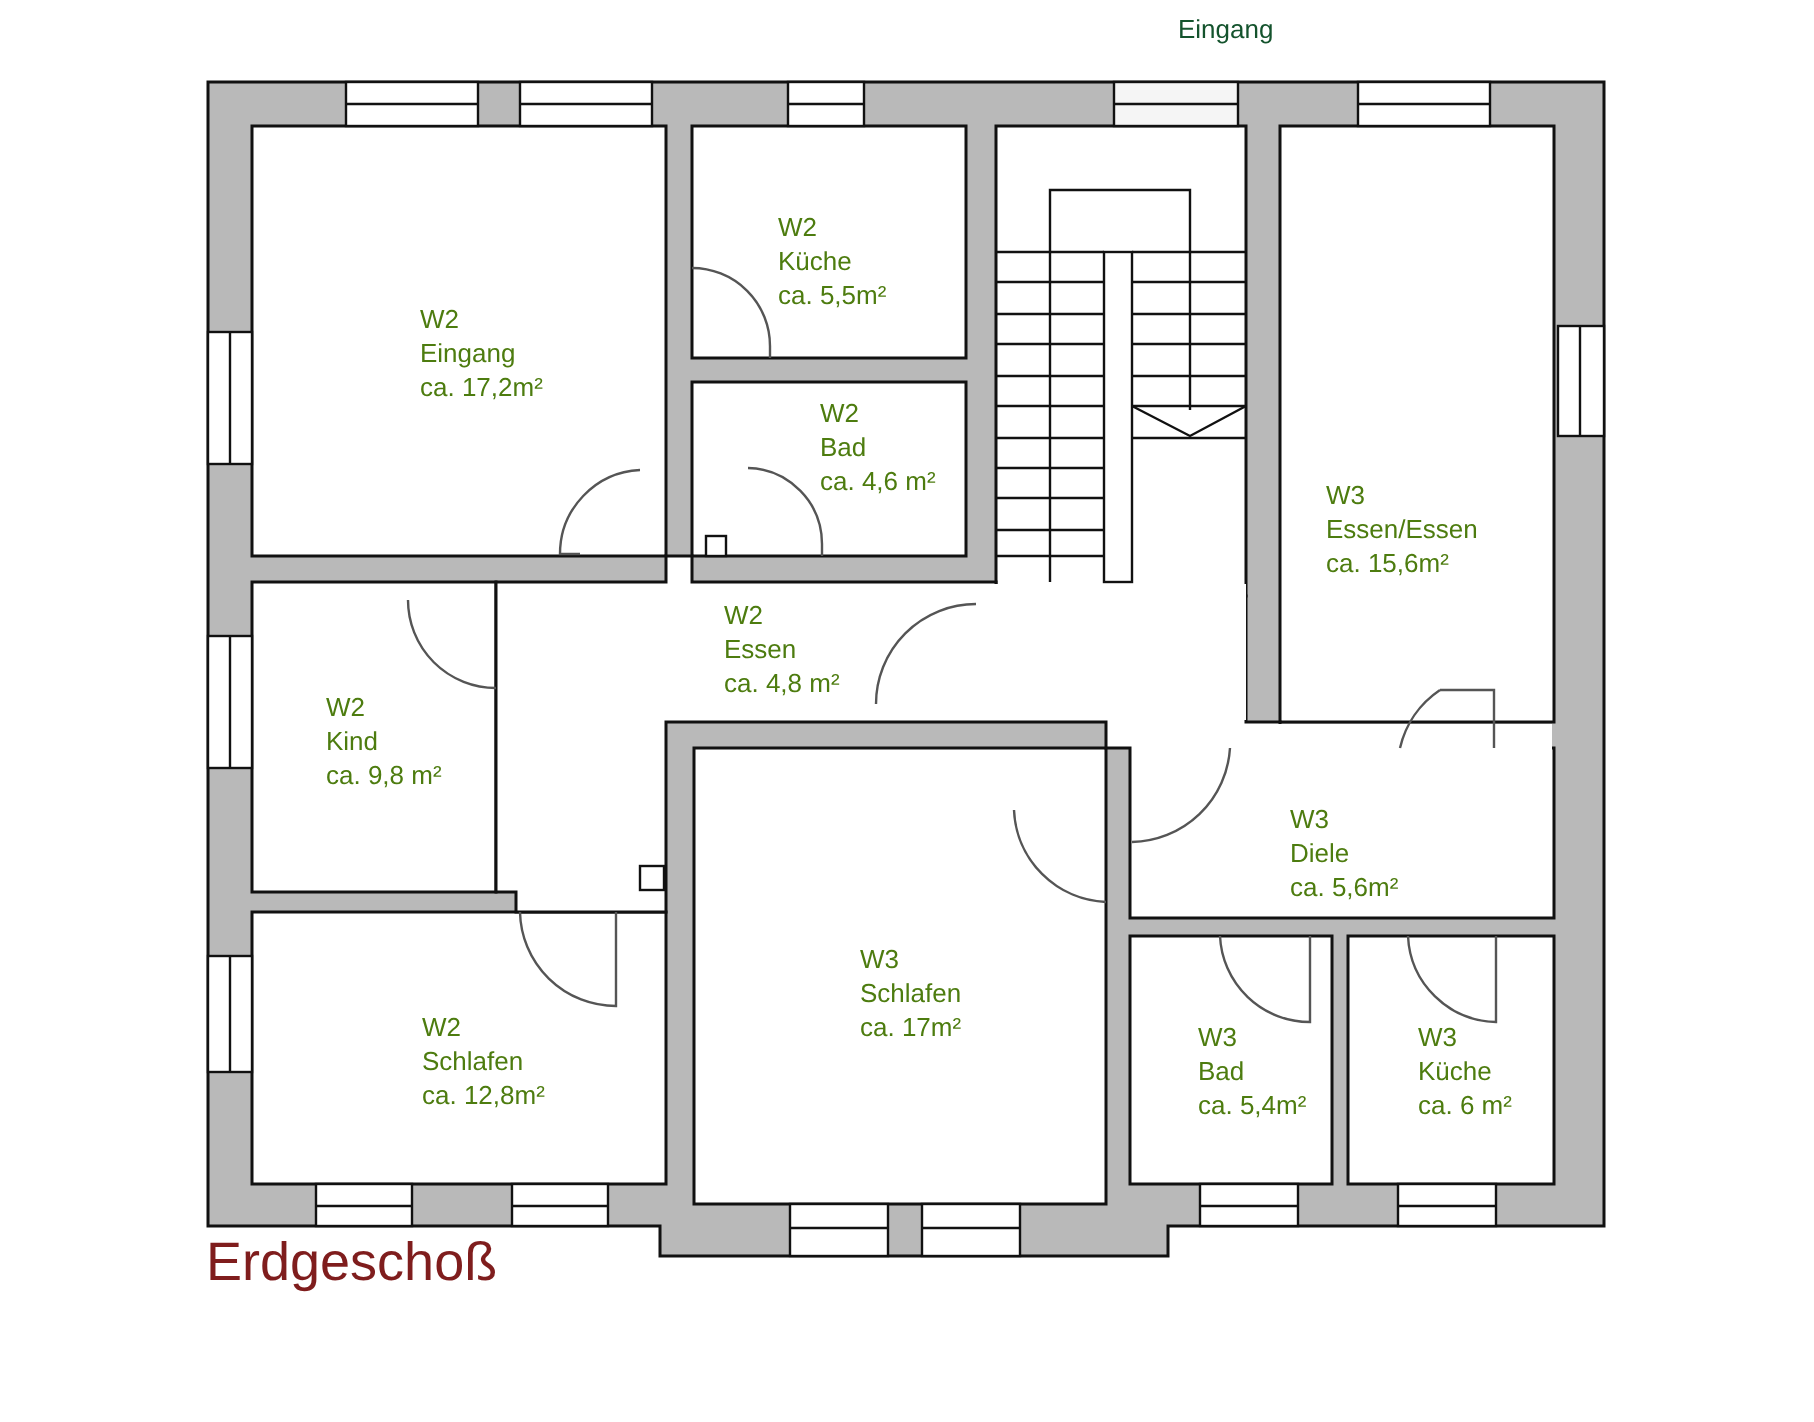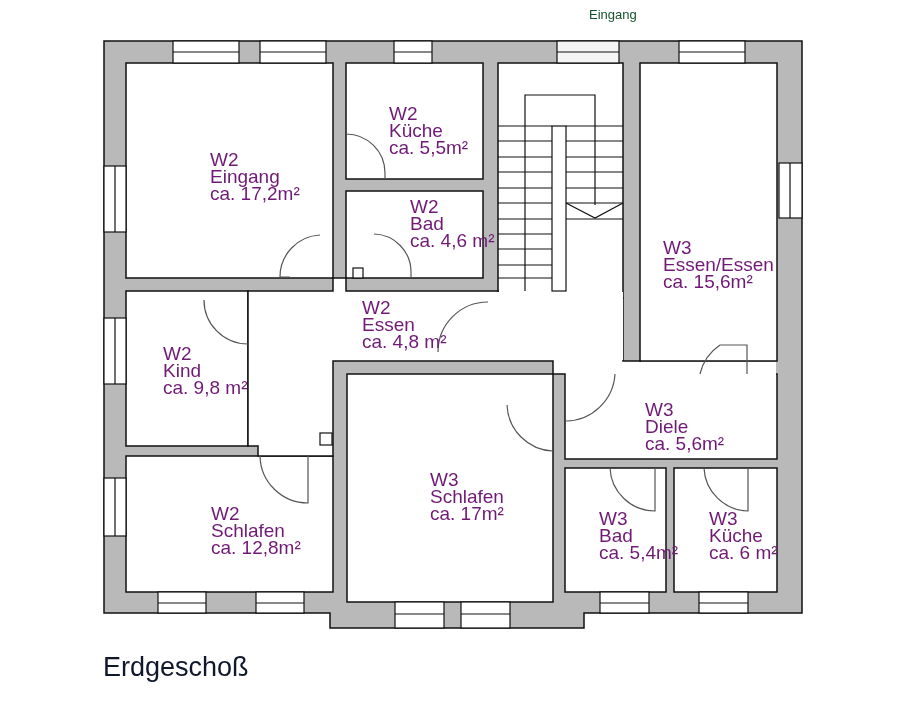--- a/index.html
+++ b/index.html
@@ -1,20 +1,20 @@
 <!DOCTYPE html>
 <html><head>
 <meta charset="utf-8">
 <style>
   html,body{margin:0;padding:0;background:#fff;}
   body{width:907px;height:711px;position:relative;overflow:hidden;font-family:"Liberation Sans",sans-serif;}
   svg{position:absolute;left:0;top:0;}
-  .lbl{position:absolute;font-size:19px;line-height:17px;color:#701a75;white-space:nowrap;}
+  .lbl{position:absolute;font-size:13px;line-height:17px;color:#4d7c0f;white-space:nowrap;}
   .entry{position:absolute;left:563px;top:7px;font-size:13px;color:#14532d;margin-left:26px;}
-  .title{position:absolute;left:103px;top:652px;font-size:27px;color:#0f172a;}
+  .title{position:absolute;left:103px;top:616px;font-size:27px;color:#7f1d1d;}
 </style>
 </head>
 <body>
 
 <svg width="907" height="711" viewBox="0 0 907 711">
   <g stroke="#111" stroke-width="1.5" fill="#b9b9b9">
 
     <path d="M104,41 H802 V613 H584 V628 H330 V613 H104 Z"></path>
   </g>
 

